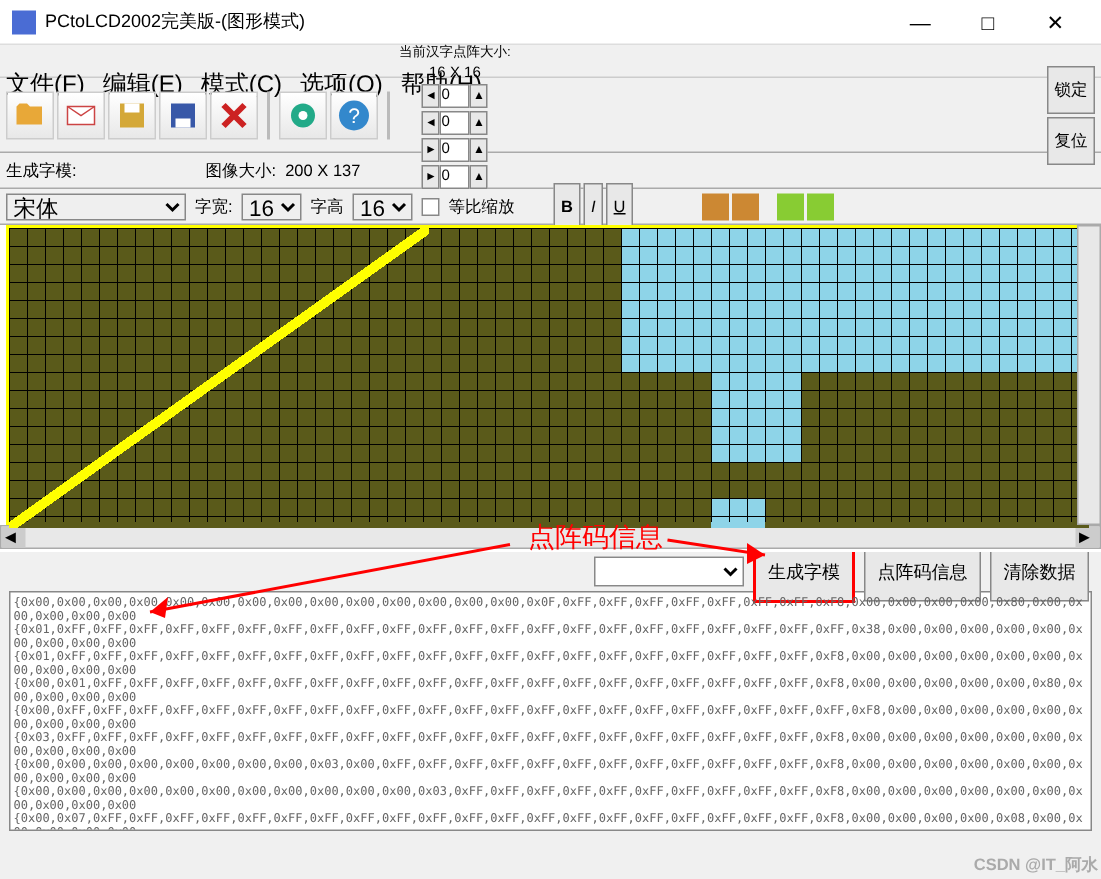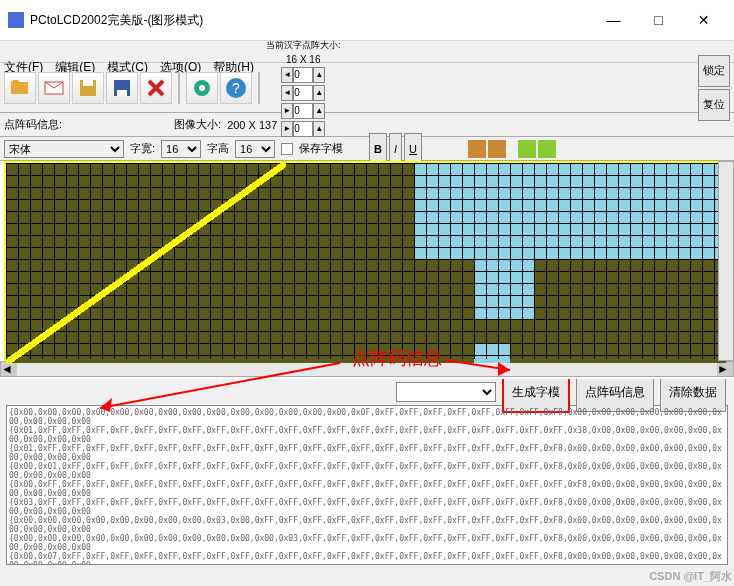--- a/index.html
+++ b/index.html
@@ -1,34 +1,34 @@
 <!DOCTYPE html>
 <html><head>
 <meta charset="utf-8">
 <style>
 * { box-sizing: border-box; margin: 0; padding: 0; }
 body { font-family: "Microsoft YaHei", SimSun, sans-serif; font-size: 12px; background: #f0f0f0; width: 734px; height: 586px; overflow: hidden; position: relative; }
-.titlebar { height: 41px; background: #fff; display: flex; align-items: center; padding: 0 8px; border-bottom: 1px solid #ddd; }
+.titlebar { height: 30px; background: #fff; display: flex; align-items: center; padding: 0 8px; border-bottom: 1px solid #ddd; }
 .titlebar .icon { width: 16px; height: 16px; background: #4a6cd4; margin-right: 6px; }
 .titlebar .title { flex: 1; font-size: 12px; }
 .titlebar .wbtn { width: 45px; height: 30px; display: flex; align-items: center; justify-content: center; font-size: 14px; }
 .menubar { height: 22px; background: #f0f0f0; display: flex; align-items: center; padding: 0 4px; gap: 12px; border-bottom: 1px solid #ccc; }
-.menubar span { font-size: 12px; margin-top: 32px; }
+.menubar span { font-size: 16px; margin-top: 32px; }
 .toolbar { height: 50px; background: #f0f0f0; display: flex; align-items: center; padding: 2px 4px; gap: 2px; border-bottom: 1px solid #aaa; }
 .tbtn { width: 32px; height: 32px; border: 1px solid #ccc; background: linear-gradient(#fff,#e8e8e8); display: flex; align-items: center; justify-content: center; }
 .tbtn svg { width: 24px; height: 24px; }
 .divider { width: 2px; height: 32px; background: #bbb; margin: 0 4px; }
 .toolgroup { display: flex; flex-direction: column; font-size: 11px; gap: 2px; }
 .toolgroup .row { display: flex; align-items: center; gap: 2px; flex-direction: column; }
 .spin { display: flex; align-items: center; }
 .spin input { width: 20px; height: 16px; font-size: 10px; border: 1px solid #888; }
 .spin .arr { width: 12px; height: 16px; border: 1px solid #888; background: #e8e8e8; font-size: 8px; display: flex; align-items: center; justify-content: center; }
 .btn { border: 1px solid #888; background: #e8e8e8; padding: 1px 4px; font-size: 11px; height: 32px; }
 .row2 { height: 24px; background: #f0f0f0; display: flex; align-items: center; padding: 0 4px; gap: 6px; border-bottom: 1px solid #aaa; font-size: 11px; }
-.row2 select, .row2 input { font-size: 11px; height: 18px; border: 1px solid #888; }
+.row2 select, .row2 input { font-size: 15px; height: 18px; border: 1px solid #888; }
 .canvas-area { position: relative; height: 218px; background: #fff; }
 .grid { position: relative; width: 720px; height: 200px; border: 2px solid #ff0; margin-left: 4px; }
 .gridbg { position: absolute; inset: 0; background-image: linear-gradient(#000 1px, transparent 1px), linear-gradient(90deg, #000 1px, transparent 1px); background-size: 12px 12px; }
 .fill-olive { position: absolute; background: #5a5a1a; }
 .fill-cyan { position: absolute; background: #8ed4e8; }
 .diag { position: absolute; width: 280px; height: 200px; left: 0; top: 0; background: linear-gradient(to bottom right, transparent 49%, #ff0 49%, #ff0 51%, transparent 51%); }
 .scroll-v { position: absolute; right: 0; top: 0; width: 16px; height: 200px; background: #e8e8e8; border: 1px solid #aaa; }
 .scroll-h { height: 16px; background: #e8e8e8; border: 1px solid #aaa; display: flex; }
 .scroll-h .track { flex: 1; }
 .scroll-h .arr { width: 16px; background: #ccc; }
@@ -134,32 +134,32 @@
         </div>
     </div>
   </div>
   <div style="display:flex;flex-direction:column;gap:2px;margin-left:auto">
     <button class="btn">锁定</button>
     <button class="btn">复位</button>
   </div>
 </div>
 
 <div class="row2">
-  <span>点阵码信息:</span>
-  <span style="margin-left:106px">图像大小:</span>
+  <span>生成字模:</span>
+  <span style="margin-left:80px">图像大小:</span>
   <span>200 X 137</span>
 </div>
 <div class="row2">
   <select style="width:120px"><option>宋体</option></select>
   <span>字宽:</span>
   <select style="width:40px"><option>16</option></select>
   <span>字高</span>
   <select style="width:40px"><option>16</option></select>
   <span class="checkbox"></span>
-  <span>保存字模</span>
+  <span>等比缩放</span>
   <div style="margin-left:20px;display:flex;gap:2px">
     <button class="btn" style="font-weight:bold">B</button>
     <button class="btn" style="font-style:italic">I</button>
     <button class="btn" style="text-decoration:underline">U</button>
   </div>
   <div style="margin-left:40px;display:flex;gap:2px">
     <div style="width:18px;height:18px;background:#c83"></div>
     <div style="width:18px;height:18px;background:#c83"></div>
     <div style="width:18px;height:18px;background:#8c3;margin-left:10px"></div>
     <div style="width:18px;height:18px;background:#8c3"></div>

